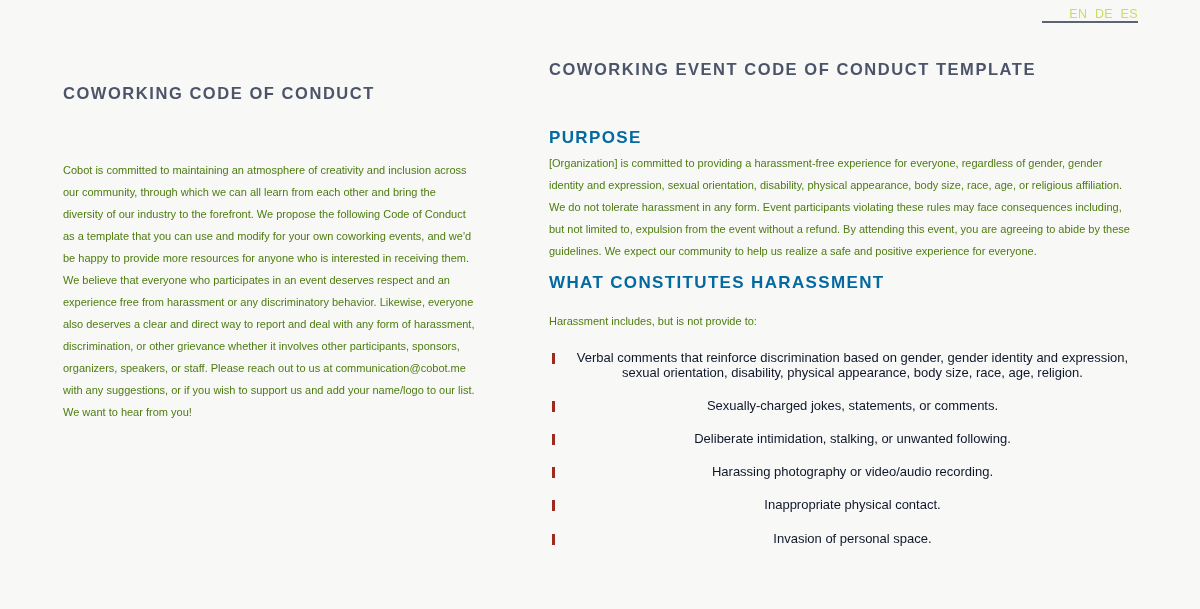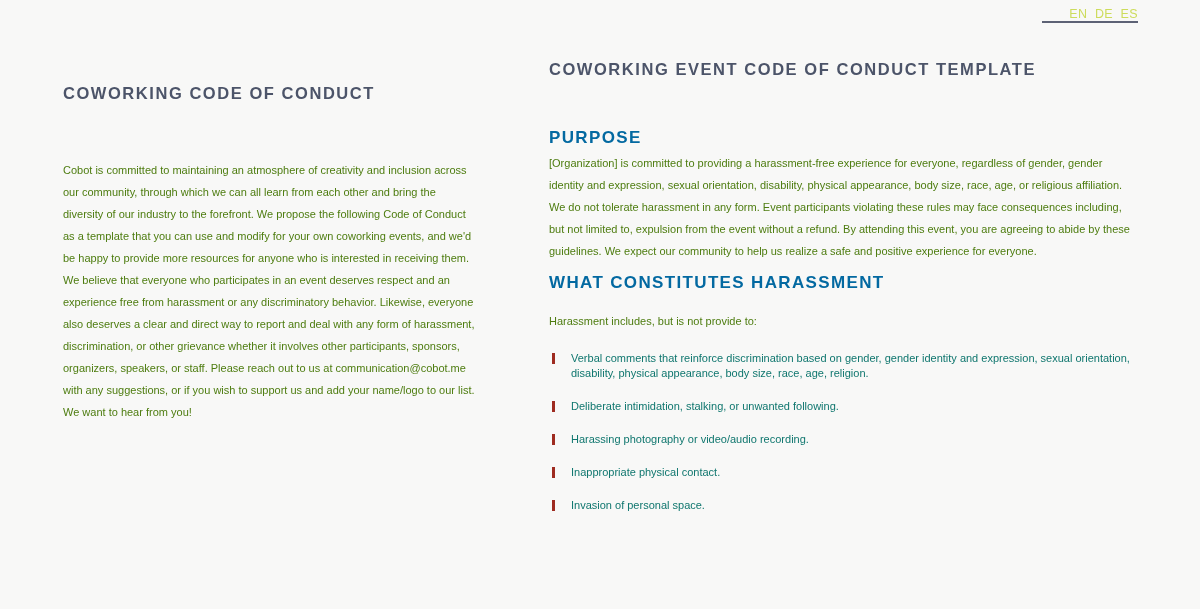--- a/index.html
+++ b/index.html
@@ -100,23 +100,24 @@
   
   ul.bullet-list {
     list-style: none;
     margin: 19px 0 0 0;
     padding: 0;
   }
   ul.bullet-list li {
     position: relative;
     padding-left: 22px;
     margin-bottom: 19px;
-    font-size: 11px;
+    font-size: 13px;
     line-height: 14.2px;
-    color: #0f766e;
+    color: #0f172a;
+    text-align: center;
   }
   ul.bullet-list li:last-child { margin-bottom: 0; }
   .bullet-marker {
     position: absolute;
     left: 3px;
     top: 2px;
     width: 3px;
     height: 11px;
     background: #9e2b20;
   }
@@ -149,20 +150,24 @@
   <div class="harassment-block">
     <h2 class="section-heading">WHAT CONSTITUTES HARASSMENT</h2>
     <p class="body-text">Harassment includes, but is not provide to:</p>
     <ul class="bullet-list">
       <li>
         <span class="bullet-marker"></span>
         <span>Verbal comments that reinforce discrimination based on gender, gender identity and expression, sexual orientation, disability, physical appearance, body size, race, age, religion.</span>
       </li>
       <li>
         <span class="bullet-marker"></span>
+        <span>Sexually-charged jokes, statements, or comments.</span>
+      </li>
+      <li>
+        <span class="bullet-marker"></span>
         <span>Deliberate intimidation, stalking, or unwanted following.</span>
       </li>
       <li>
         <span class="bullet-marker"></span>
         <span>Harassing photography or video/audio recording.</span>
       </li>
       <li>
         <span class="bullet-marker"></span>
         <span>Inappropriate physical contact.</span>
       </li>

